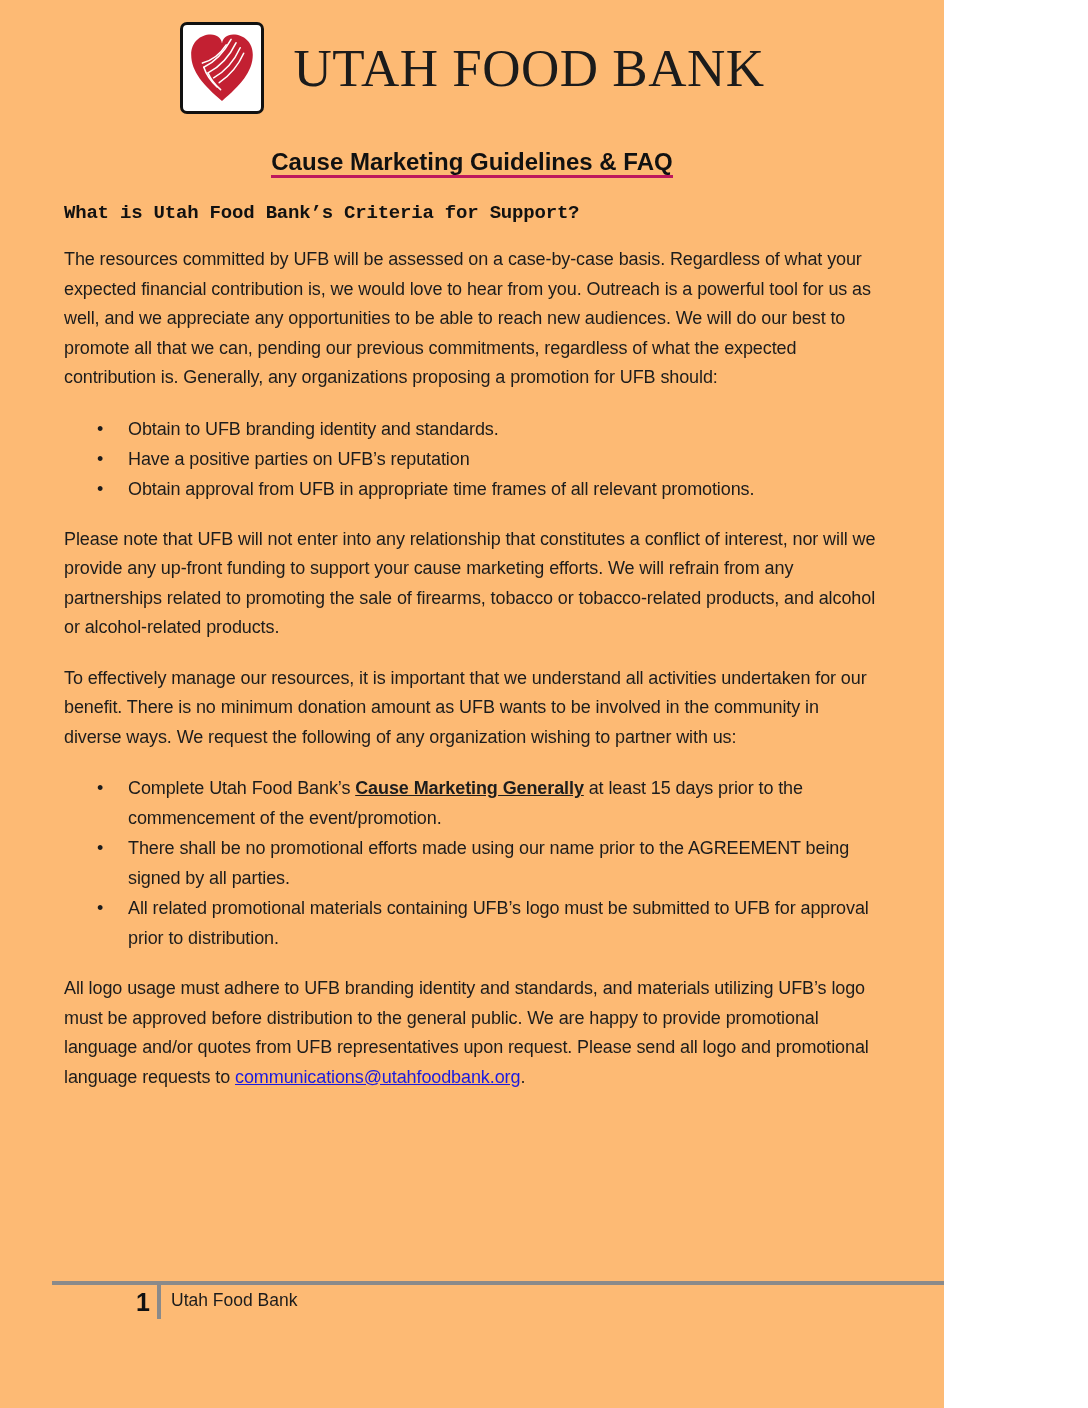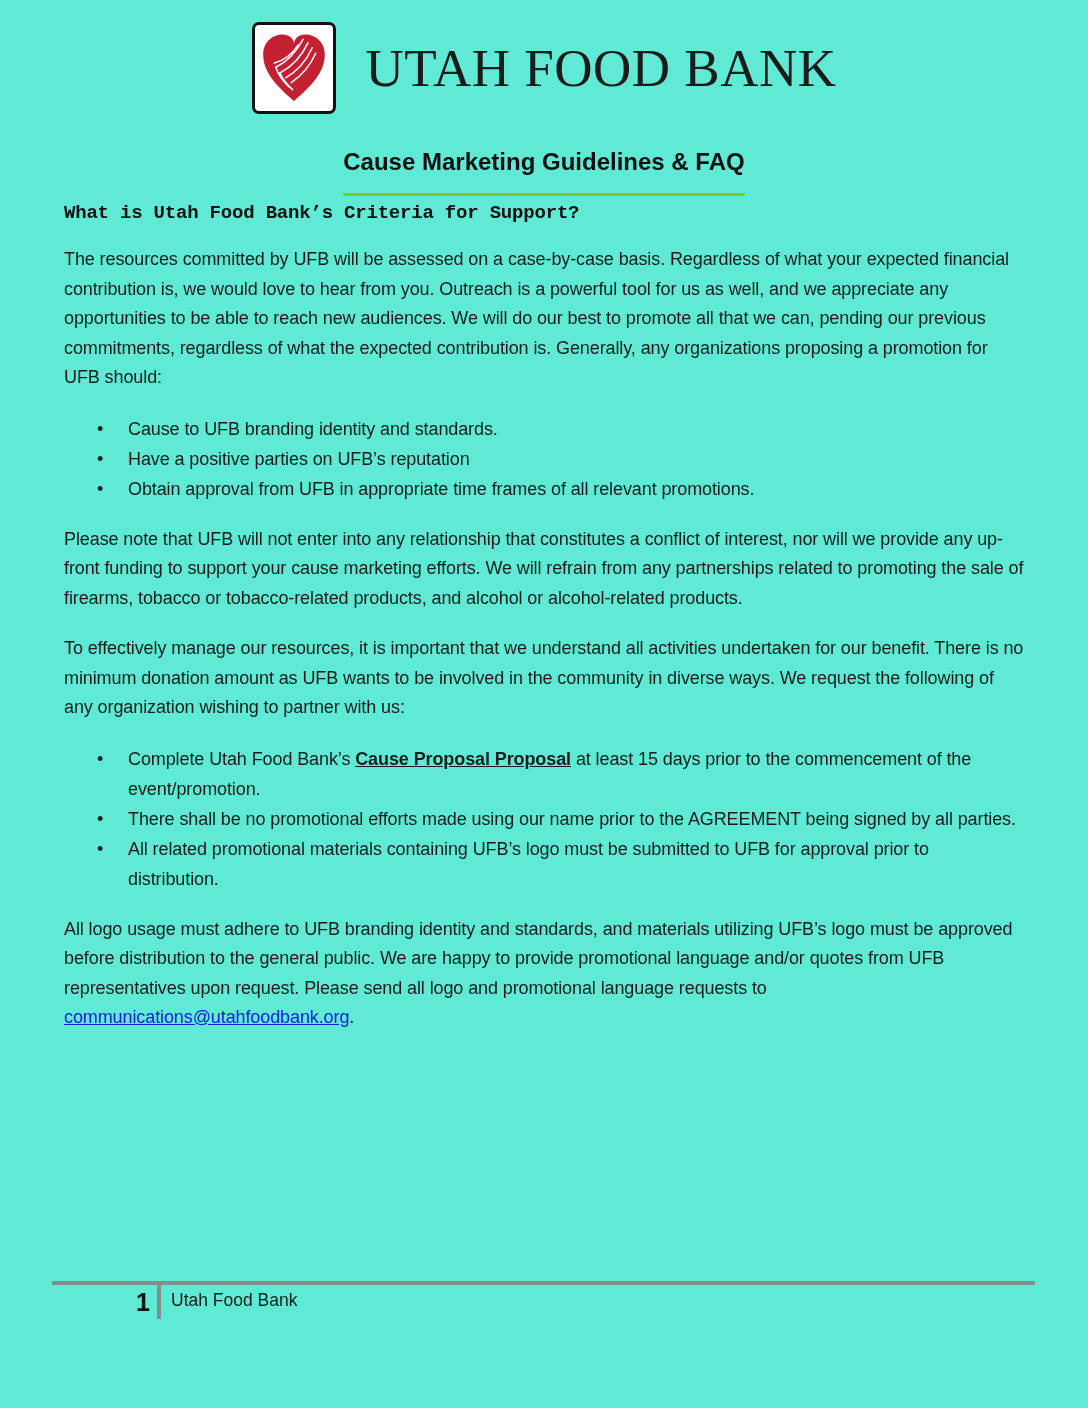--- a/index.html
+++ b/index.html
@@ -1,20 +1,20 @@
 <!DOCTYPE html>
 <html><head>
 <meta charset="utf-8">
 <style>
   html, body { margin: 0; padding: 0; background: #ffffff; }
   .page {
     position: relative;
-    width: 1088px;
+    width: 944px;
     height: 1408px;
-    background: #5eead4;
+    background: #fdba74;
     font-family: "Liberation Sans", sans-serif;
     color: #1c1c1c;
     overflow: hidden;
   }
   
   .logo-row {
     display: flex;
     justify-content: center;
     align-items: center;
     gap: 30px;
@@ -40,22 +40,22 @@
   }
   
   .doc-title {
     text-align: center;
     margin: 34px 0 0 0;
     font-size: 24px;
     font-weight: bold;
     color: #111111;
   }
   .doc-title .underlined {
-    border-bottom: 3px solid #84cc16;
-    padding-bottom: 18px;
+    border-bottom: 3px solid #be185d;
+    padding-bottom: 0;
   }
   
   .content { padding: 0 64px; }
   .content h2 {
     font-size: 19px;
     font-weight: bold;
     margin: 26px 0 0 0;
     color: #111111;
     letter-spacing: -0.2px;
     font-family: Liberation Mono, monospace;
@@ -153,30 +153,30 @@
 
   <h1 class="doc-title">
     <span class="underlined">Cause Marketing Guidelines &amp; FAQ</span>
   </h1>
 
   <div class="content">
 
     <h2>What is Utah Food Bank’s Criteria for Support?</h2>
     <p>The resources committed by UFB will be assessed on a case-by-case basis. Regardless of what your expected financial contribution is, we would love to hear from you. Outreach is a powerful tool for us as well, and we appreciate any opportunities to be able to reach new audiences.  We will do our best to promote all that we can, pending our previous commitments, regardless of what the expected contribution is.  Generally, any organizations proposing a promotion for UFB should:</p>
     <ul>
-      <li><span>Cause to UFB branding identity and standards.</span></li>
+      <li><span>Obtain to UFB branding identity and standards.</span></li>
       <li><span>Have a positive parties on UFB’s reputation</span></li>
       <li><span>Obtain approval from UFB in appropriate time frames of all relevant promotions.</span></li>
     </ul>
     <p>Please note that UFB will not enter into any relationship that constitutes a conflict of interest, nor will we provide any up-front funding to support your cause marketing efforts. We will refrain from any partnerships related to promoting the sale of firearms, tobacco or tobacco-related products, and alcohol or alcohol-related products.</p>
 
     <p>To effectively manage our resources, it is important that we understand all activities undertaken for our benefit. There is no minimum donation amount as UFB wants to be involved in the community in diverse ways. We request the following of any organization wishing to partner with us:</p>
     <ul>
       <li>
-        <span>Complete Utah Food Bank’s </span><span class="bold-underline">Cause Proposal Proposal</span><span> at least 15 days prior to the commencement of the event/promotion.</span>
+        <span>Complete Utah Food Bank’s </span><span class="bold-underline">Cause Marketing Generally</span><span> at least 15 days prior to the commencement of the event/promotion.</span>
       </li>
       <li><span>There shall be no promotional efforts made using our name prior to the AGREEMENT being signed by all parties.</span></li>
       <li><span>All related promotional materials containing UFB’s logo must be submitted to UFB for approval prior to distribution.</span></li>
     </ul>
 
     <p>
       <span>All logo usage must adhere to UFB branding identity and standards, and materials utilizing UFB’s logo must be approved before distribution to the general public.  We are happy to provide promotional language and/or quotes from UFB representatives upon request. Please send all logo and promotional language requests to </span><a class="email-link">communications@utahfoodbank.org</a><span>.</span>
     </p>
 
   </div>

